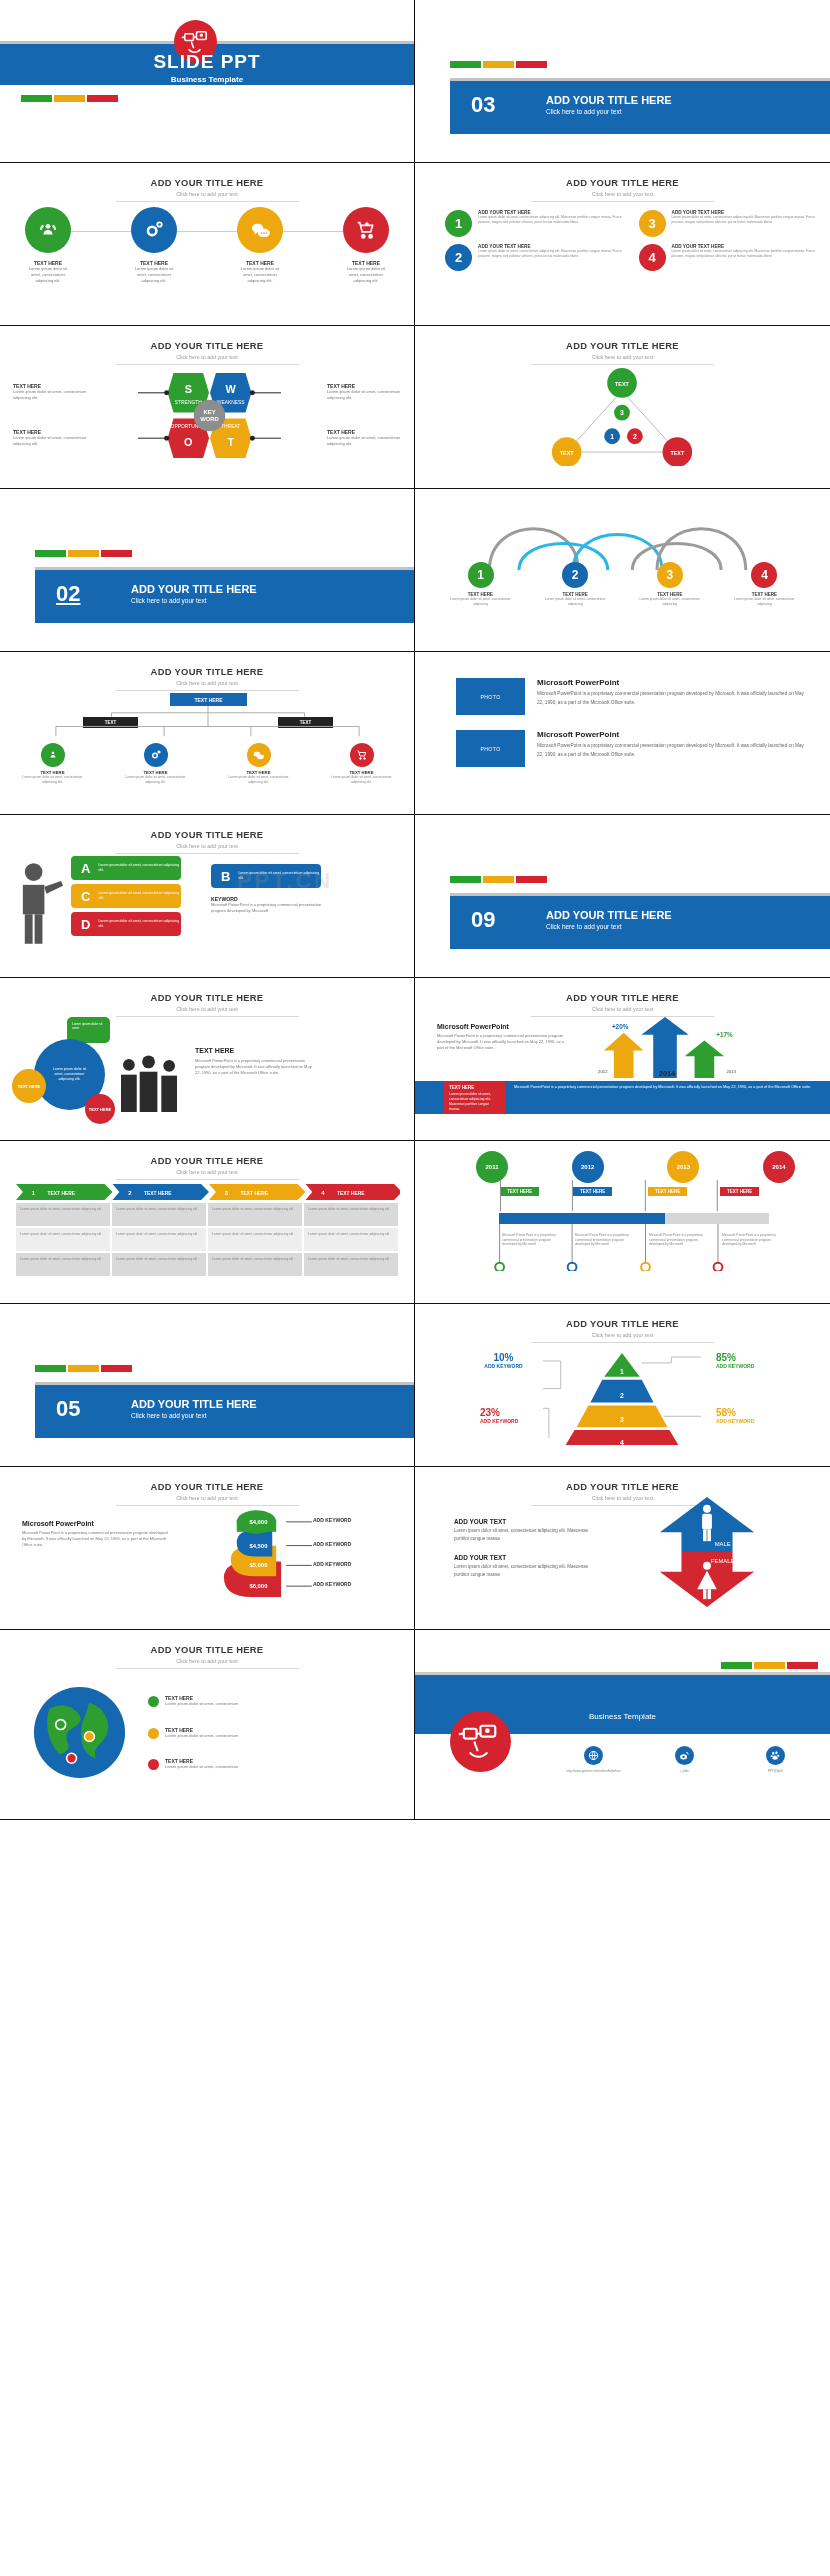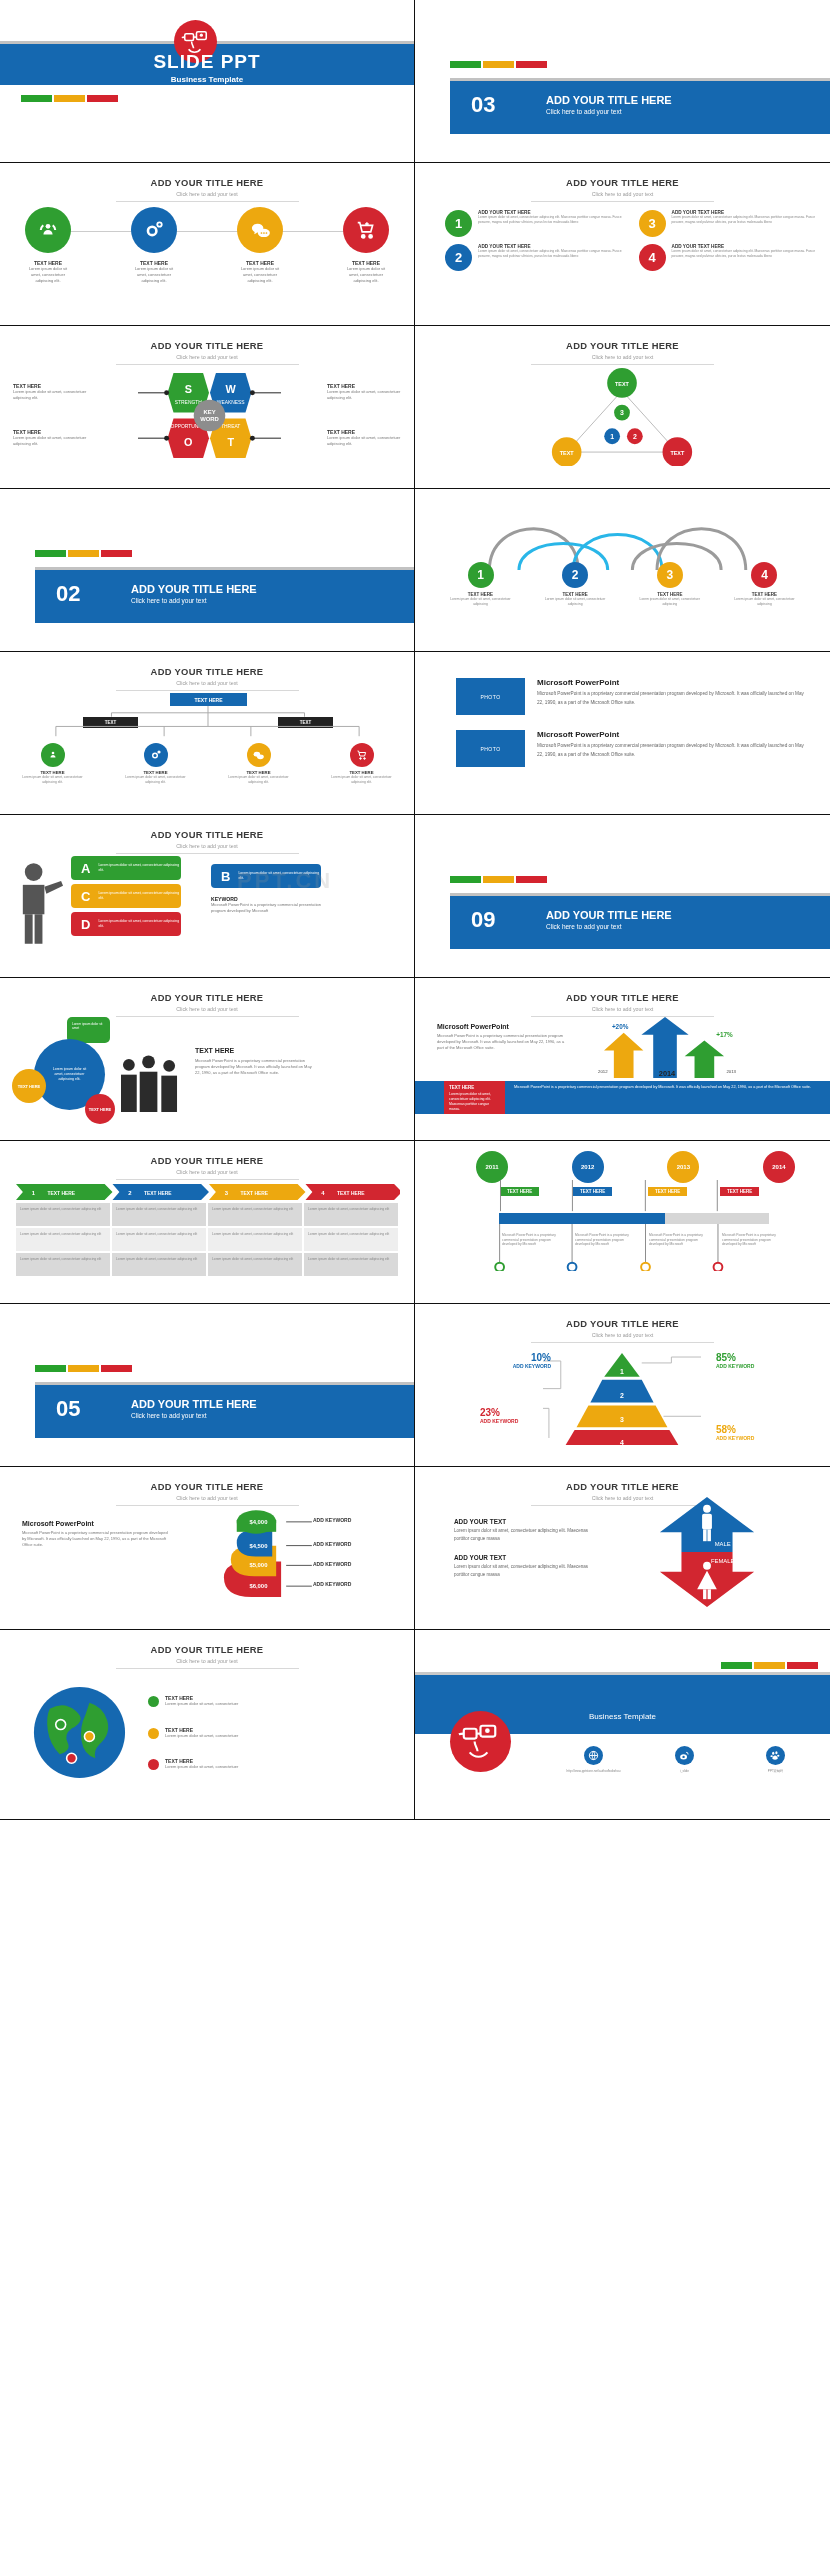--- a/index.html
+++ b/index.html
@@ -266,21 +266,21 @@
   </div>
 
   <div class="slide">
     <div class="chips" style="position:absolute;left:35px;top:61px;">
       <i class="c-g"></i>
       <i class="c-y"></i>
       <i class="c-r"></i>
     </div>
     <div style="position:absolute;left:35px;right:0;top:78px;height:3px;background:#c2c2c2"></div>
     <div style="position:absolute;left:35px;right:0;top:81px;height:53px;background:#1568b0"></div>
-    <div class="seclabel" style="left:56px;top:92px;font-size:22px;">02</div>
+    <div class="seclabel" style="left:56px;top:92px;font-size:22px;text-decoration:underline;">02</div>
     <div class="seclabel" style="left:131px;top:94px;font-size:11px;">ADD YOUR TITLE HERE</div>
     <div class="seclabel" style="left:131px;top:108px;font-size:6.5px;font-weight:normal;">Click here to add your text</div>
   </div>
 
   <div class="slide">
     <svg style="position:absolute;left:30px;top:12px" width="355" height="77" viewBox="0 0 360 78">
       <path d="M45 70 C45 14 135 14 135 70" fill="none" stroke="#9b9b9b" stroke-width="3"></path>
       <path d="M130 70 C130 22 220 22 220 70" fill="none" stroke="#29b6e8" stroke-width="3"></path>
       <path d="M215 70 C215 14 305 14 305 70" fill="none" stroke="#9b9b9b" stroke-width="3"></path>
       <path d="M75 70 C75 34 165 34 165 70" fill="none" stroke="#29b6e8" stroke-width="3"></path>
@@ -590,33 +590,33 @@
       <polygon points="32,80 128,80 140,100 20,100" fill="#d22630"></polygon>
       <text x="80" y="23" fill="#fff" font-size="7" font-weight="bold" text-anchor="middle" font-family="Liberation Sans">1</text>
       <text x="80" y="47" fill="#fff" font-size="7" font-weight="bold" text-anchor="middle" font-family="Liberation Sans">2</text>
       <text x="80" y="72" fill="#fff" font-size="7" font-weight="bold" text-anchor="middle" font-family="Liberation Sans">3</text>
       <text x="80" y="95" fill="#fff" font-size="7" font-weight="bold" text-anchor="middle" font-family="Liberation Sans">4</text>
       <path d="M-26 10 H18 V38 H-10" fill="none" stroke="#bbb" stroke-width="1"></path>
       <path d="M-20 58 H6 V88" fill="none" stroke="#bbb" stroke-width="1"></path>
       <path d="M100 12 H130 V6 H168" fill="none" stroke="#bbb" stroke-width="1"></path>
       <path d="M122 66 H168" fill="none" stroke="#bbb" stroke-width="1"></path>
     </svg>
-    <div style="position:absolute;left:79px;top:48px;text-align:right;width:57px">
+    <div style="position:absolute;left:60px;top:48px;text-align:center;width:57px">
       <div style="font-size:10px;font-weight:bold;color:#1568b0">10%</div>
       <div style="font-size:5px;font-weight:bold;color:#1568b0">ADD KEYWORD</div>
     </div>
     <div style="position:absolute;left:65px;top:103px;text-align:left;width:57px">
       <div style="font-size:10px;font-weight:bold;color:#d22630">23%</div>
       <div style="font-size:5px;font-weight:bold;color:#d22630">ADD KEYWORD</div>
     </div>
     <div style="position:absolute;left:301px;top:48px;width:63px">
       <div style="font-size:10px;font-weight:bold;color:#2f9e31">85%</div>
       <div style="font-size:5px;font-weight:bold;color:#2f9e31">ADD KEYWORD</div>
     </div>
-    <div style="position:absolute;left:301px;top:120px;width:63px">
+    <div style="position:absolute;left:301px;top:103px;width:63px">
       <div style="font-size:10px;font-weight:bold;color:#eda80f">58%</div>
       <div style="font-size:5px;font-weight:bold;color:#eda80f">ADD KEYWORD</div>
     </div>
   </div>
 
   <div class="slide">
     <div class="hdr">
       <div class="t">ADD YOUR TITLE HERE</div>
       <div class="s">Click here to add your text</div>
       <div class="rule"></div>

